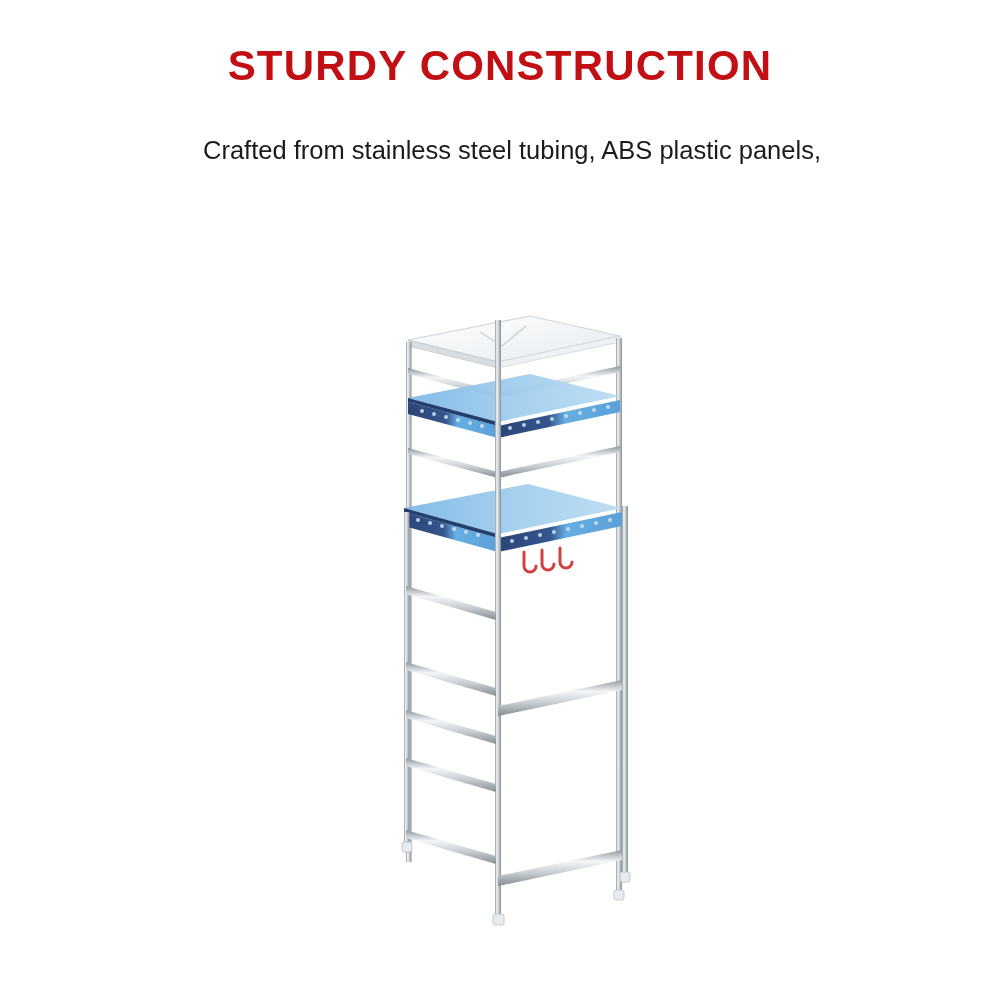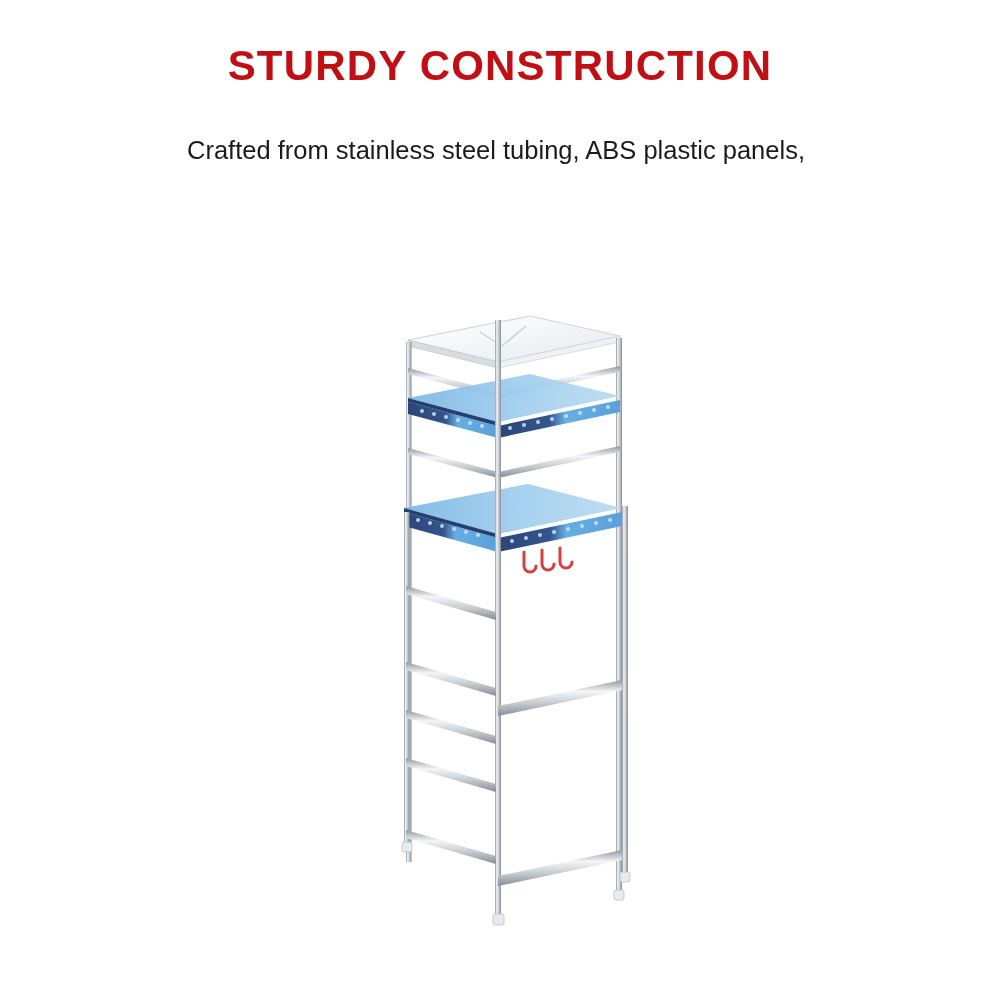--- a/index.html
+++ b/index.html
@@ -28,21 +28,21 @@
     text-align: center;
     font-size: 42px;
     font-weight: bold;
     letter-spacing: 1.2px;
     color: #c10f13;
     font-family: "Liberation Sans", sans-serif;
   }
   .subhead {
     position: absolute;
     top: 132px;
-    left: 116px;
+    left: 132px;
     width: 760px;
     text-align: center;
     font-size: 25.5px;
     line-height: 36px;
     color: #1b1b1b;
     font-family: "Liberation Sans", sans-serif;
   }
   .product-stage {
     position: absolute;
     top: 280px;

